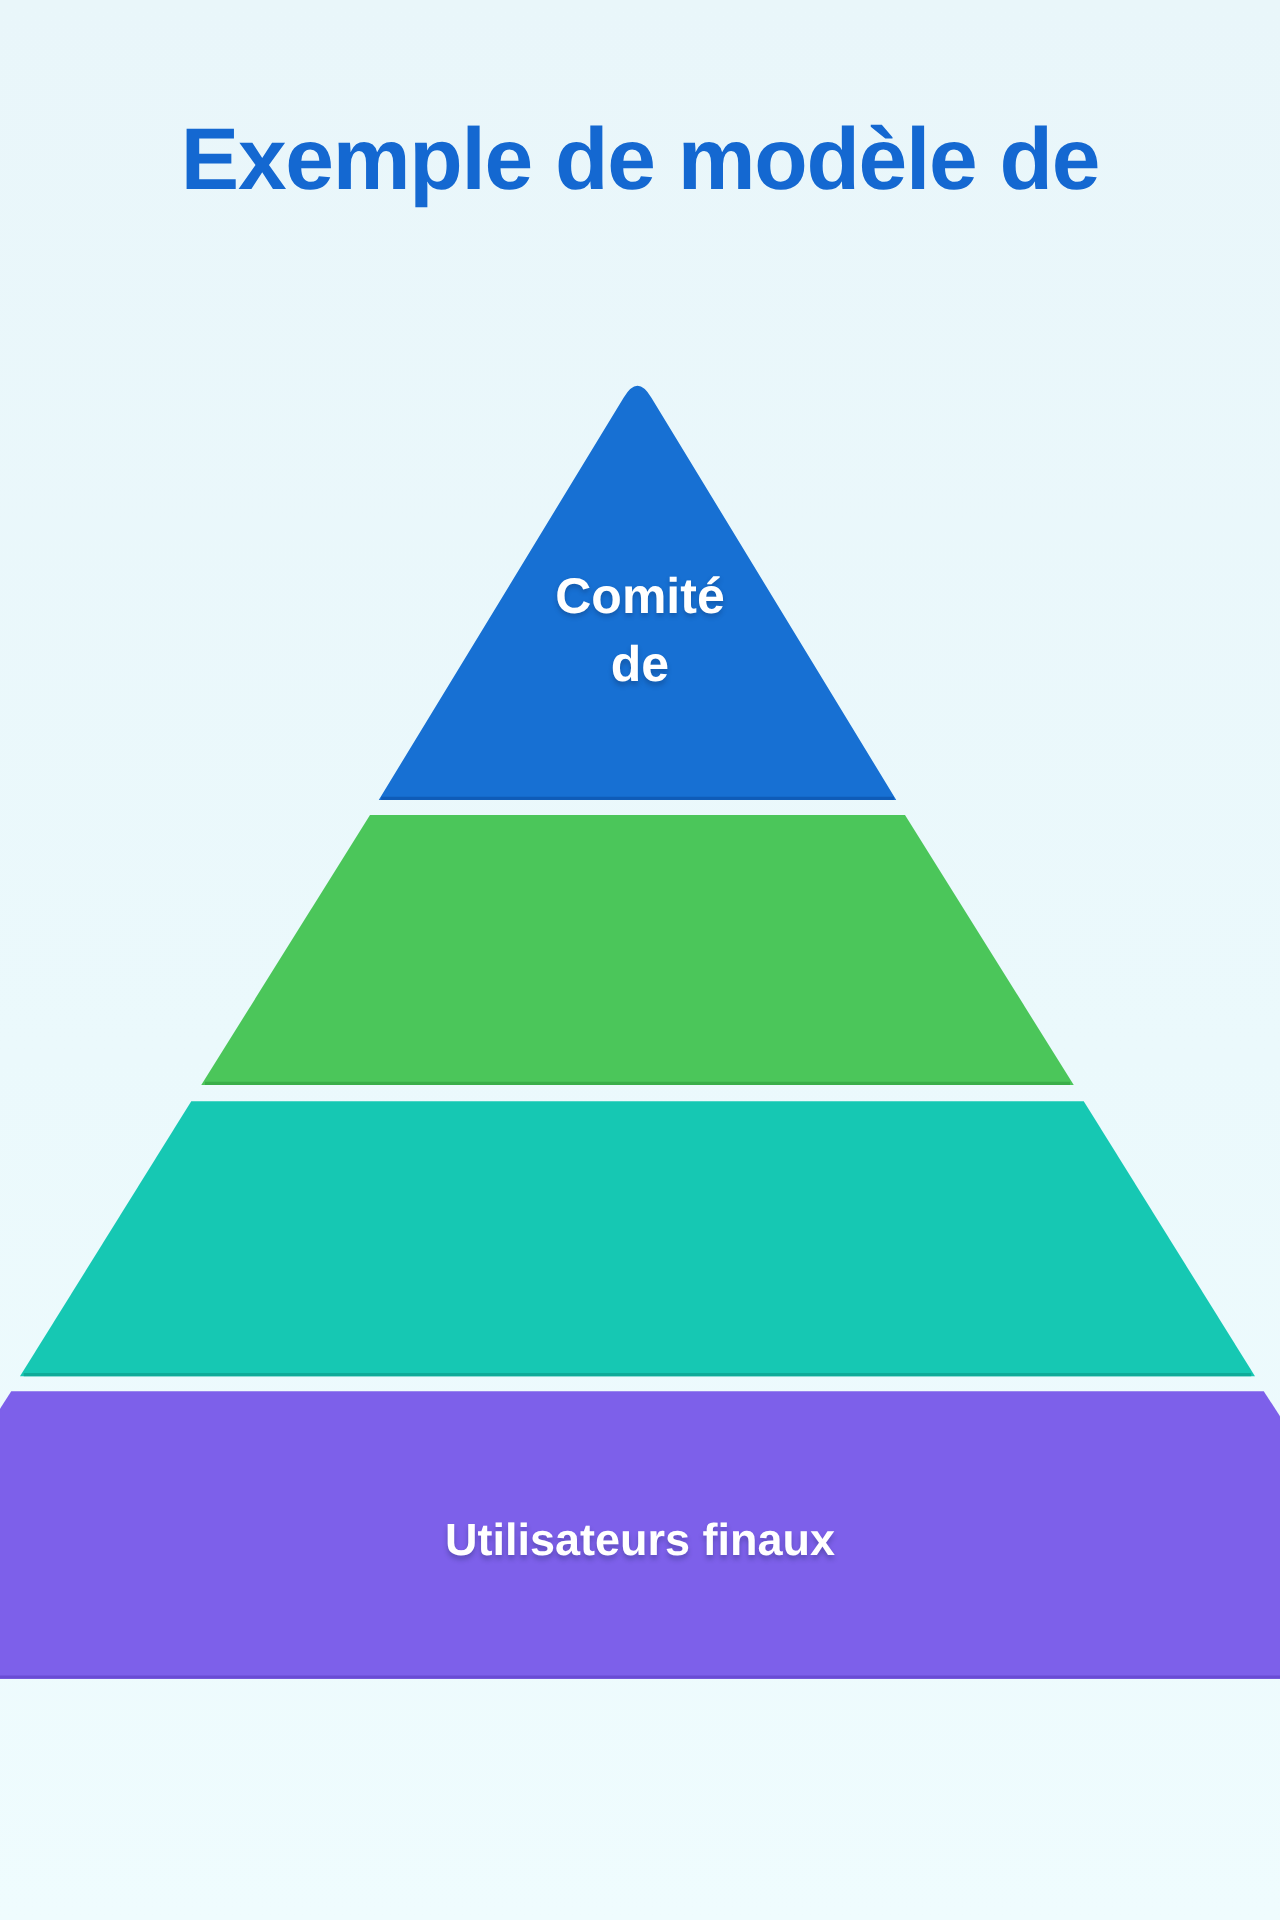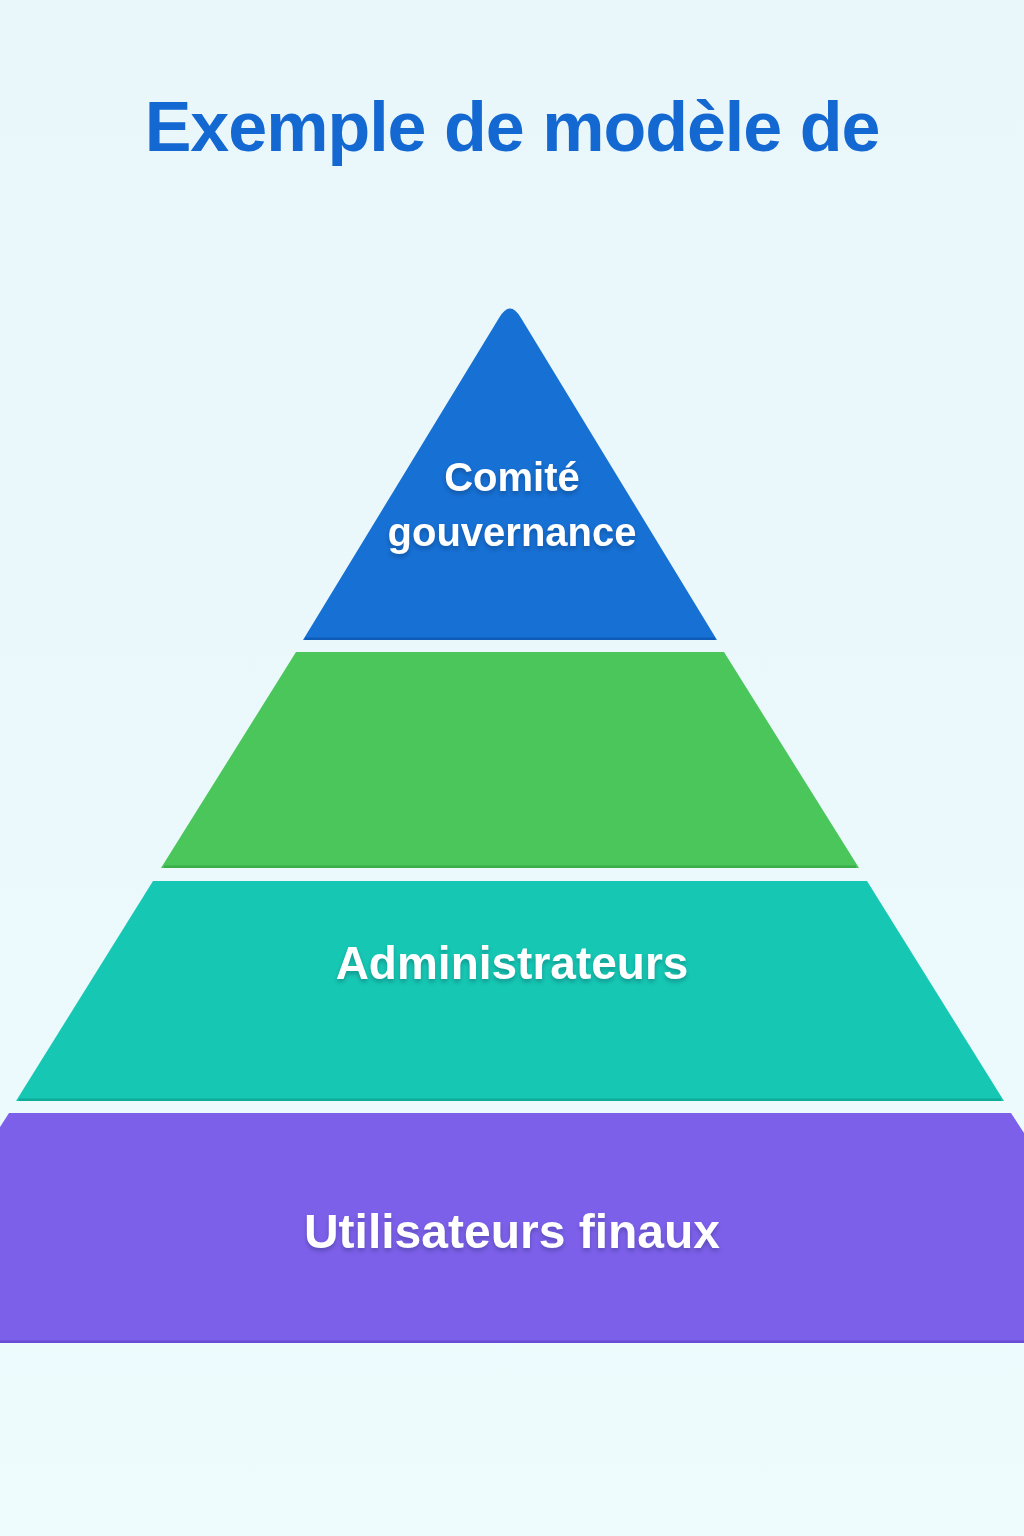--- a/index.html
+++ b/index.html
@@ -43,21 +43,21 @@
     width: 1024px;
     text-align: center;
     color: #ffffff;
     font-weight: bold;
     text-shadow: 0 3px 4px rgba(10, 30, 60, 0.28);
   }
   .level-label .label-line { display: block; }
   .label-1 { top: 450px; font-size: 40px; line-height: 55px; }
   .label-2 { top: 701px; font-size: 44px; line-height: 64px; }
   .label-3 { top: 930px; font-size: 46px; line-height: 67px; }
-  .label-4 { top: 1206px; font-size: 48px; line-height: 52px; }
+  .label-4 { top: 1206px; font-size: 36px; line-height: 52px; }
 </style>
 </head>
 <body>
 
 <div class="canvas">
 
   <h1 class="title">
     <span class="title-line">Exemple de modèle de</span>
   </h1>
 
@@ -71,25 +71,24 @@
 
     <polygon points="153,881 867,881 1004,1101 16,1101" fill="#16c8b3"></polygon>
     <line x1="19" y1="1099.7" x2="1001" y2="1099.7" stroke-width="2.5" stroke="#0fab99"></line>
 
     <polygon points="9,1113 1011,1113 1024,1133 1024,1343 0,1343 0,1127" fill="#7d60ea"></polygon>
     <line x1="0" y1="1341.7" x2="1024" y2="1341.7" stroke-width="2.5" stroke="#6a4cd4"></line>
   </svg>
 
   <div class="level-label label-1">
     <span class="label-line">Comité</span>
-    <span class="label-line">gouvernance</span>
+    <span class="label-line">de</span>
   </div>
 
 
   <div class="level-label label-3">
-    <span class="label-line">Administrateurs</span>
   </div>
 
   <div class="level-label label-4">
     <span class="label-line">Utilisateurs finaux</span>
   </div>
 
 </div>
 
 </body></html>

